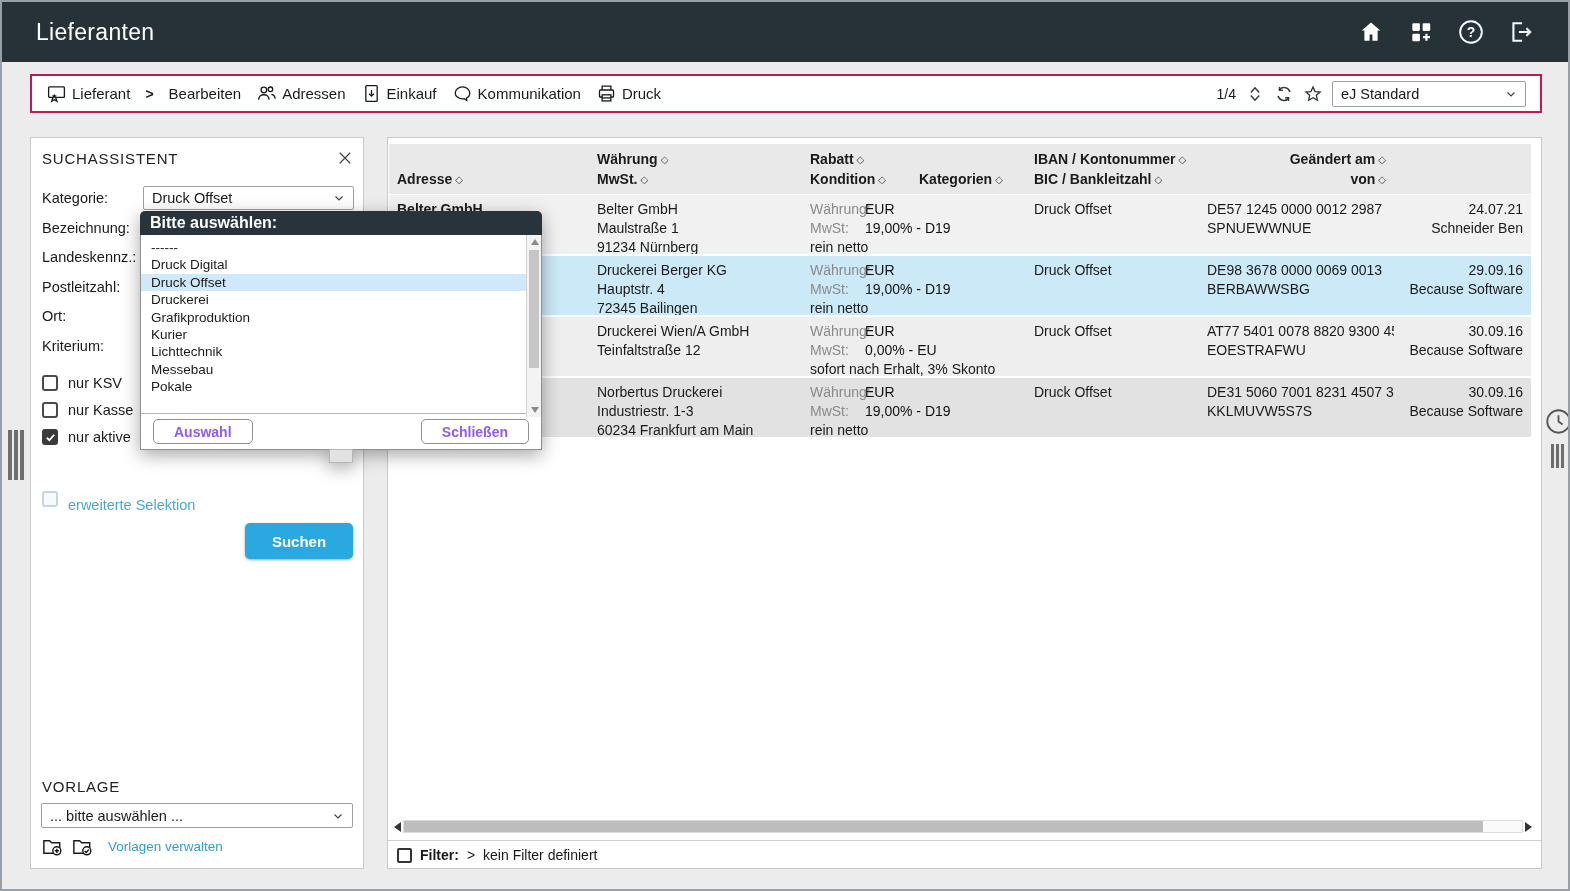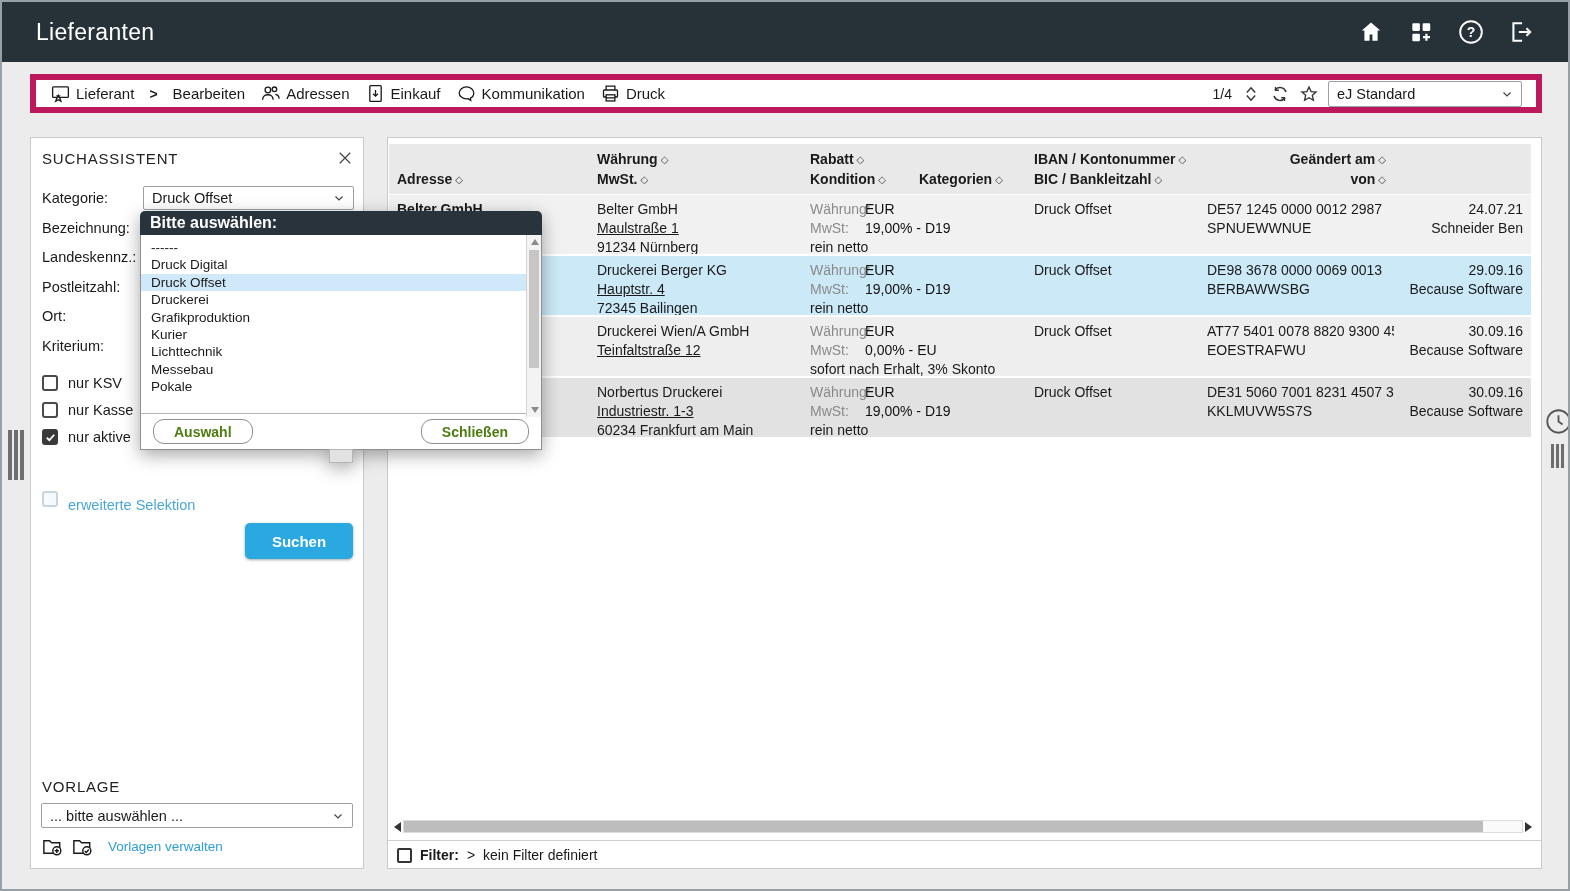--- a/index.html
+++ b/index.html
@@ -11,21 +11,21 @@
   }
   
   .topbar{ position:absolute; left:0; top:0; right:0; height:60px; background:#263238;
     display:flex; align-items:center; justify-content:space-between; padding:0 34px; }
   .app-title{ color:#fff; font-size:23px; font-weight:400; letter-spacing:.3px; }
   .topbar-icons{ display:flex; align-items:center; gap:24px; }
   .tb-icon svg{ display:block; width:26px; height:26px; }
 
   
   .toolbar{ position:absolute; left:28px; top:72px; width:1512px; height:39px; background:#fff;
-    border:6px solid #be185d; display:flex; align-items:center; justify-content:space-between; padding:0 14px; }
+    border:2px solid #be185d; display:flex; align-items:center; justify-content:space-between; padding:0 14px; }
   .tb-left{ display:flex; align-items:center; gap:15px; font-size:15px; }
   .tb-item{ display:flex; align-items:center; gap:5px; cursor:pointer; white-space:nowrap; }
   .tb-item svg{ width:21px; height:21px; display:block; }
   .tb-sep{ font-weight:bold; font-size:14px; }
   .tb-right{ display:flex; align-items:center; gap:9px; font-size:14px; }
   .tb-right .mini svg{ width:20px; height:20px; display:block; }
   .select-box{ height:26px; border:1px solid #9aa0a5; border-radius:2px; background:#fff;
     display:flex; align-items:center; justify-content:space-between; padding:0 8px; font-size:14.5px; cursor:pointer; }
   .view-select{ width:194px; }
   .chev svg{ width:12px; height:12px; display:block; }
@@ -66,21 +66,21 @@
   .th.right{ align-items:flex-end; padding-right:8px; }
   .sort{ font-size:10px; font-weight:normal; color:#444; }
   .sort-asc{ font-size:13px; font-weight:bold; color:#222; }
   .rows{ position:absolute; left:1px; top:57px; width:1142px; }
   .row{ display:grid; grid-template-columns:200px 213px 224px 173px 195px 137px;
     height:59px; margin-bottom:2px; font-size:14px; line-height:19px; }
   .row.bg-a{ background:#f1f1f1; } .row.bg-b{ background:#eeeeee; }
   .row.bg-c{ background:#e2e2e2; } .row.selected{ background:#cce9f8; }
   .cell{ padding:5px 4px 0 8px; overflow:hidden; }
   .cell.name{ font-weight:bold; }
-  .street{ text-decoration:underline; cursor:pointer; }
+  .street{ cursor:pointer; }
   .kv{ display:flex; } .kv .k{ width:55px; flex:0 0 auto; color:#8a8a8a; } .kv .v{ color:#111; }
   .cond{ white-space:nowrap; }
   .mono-clip{ white-space:nowrap; }
   .cell.right{ text-align:right; padding-right:8px; }
 
   
   .hscroll{ position:absolute; left:6px; top:681px; width:1138px; height:15px;
     display:flex; align-items:center; gap:2px; }
   .arrow{ width:0; height:0; cursor:pointer; }
   .arrow.left{ border-top:5px solid transparent; border-bottom:5px solid transparent; border-right:7px solid #333; }
@@ -103,22 +103,22 @@
   .opt.selected{ background:#cfe9fb; }
   .popup-vsb{ position:absolute; right:0; top:0; height:182px; width:15px; background:#f3f3f3;
     border-left:1px solid #d5d5d5; }
   .vsb-up{ position:absolute; top:4px; left:4px; width:0; height:0;
     border-left:4px solid transparent; border-right:4px solid transparent; border-bottom:6px solid #8a8a8a; }
   .vsb-down{ position:absolute; bottom:4px; left:4px; width:0; height:0;
     border-left:4px solid transparent; border-right:4px solid transparent; border-top:6px solid #8a8a8a; }
   .vsb-thumb{ position:absolute; top:15px; left:2px; width:10px; height:118px; background:#c6c6c6; cursor:pointer; }
   .popup-footer{ border-top:1px solid #b5b5b5; height:36px; display:flex; align-items:center;
     justify-content:space-between; padding:0 12px; }
-  .popup-btn{ height:25px; border:1px solid #8f8f8f; border-radius:11px; background:#fff;
-    font-family:"Liberation Sans",sans-serif; font-size:14px; font-weight:bold; color:#4d7c0f;
+  .popup-btn{ height:25px; border:1px solid #8f8f8f; border-radius:5px; background:#fff;
+    font-family:"Liberation Sans",sans-serif; font-size:14px; font-weight:bold; color:#8b5cf6;
     padding:0 20px; cursor:pointer; }
   .popup-grip{ position:absolute; left:50%; margin-left:-12px; bottom:-14px; width:24px; height:14px;
     background:#e2e2e2; border:1px solid #b5b5b5; cursor:ns-resize; }
 
   
   .left-handle{ position:absolute; left:6px; top:428px; display:flex; gap:2px; cursor:ew-resize; }
   .left-handle i{ display:block; width:4px; height:50px; background:#6e6e6e; }
   .right-clock{ position:absolute; left:1543px; top:406px; cursor:pointer; }
   .right-clock svg{ width:27px; height:27px; display:block; }
   .right-handle{ position:absolute; left:1549px; top:442px; display:flex; gap:2px; cursor:ew-resize; }

